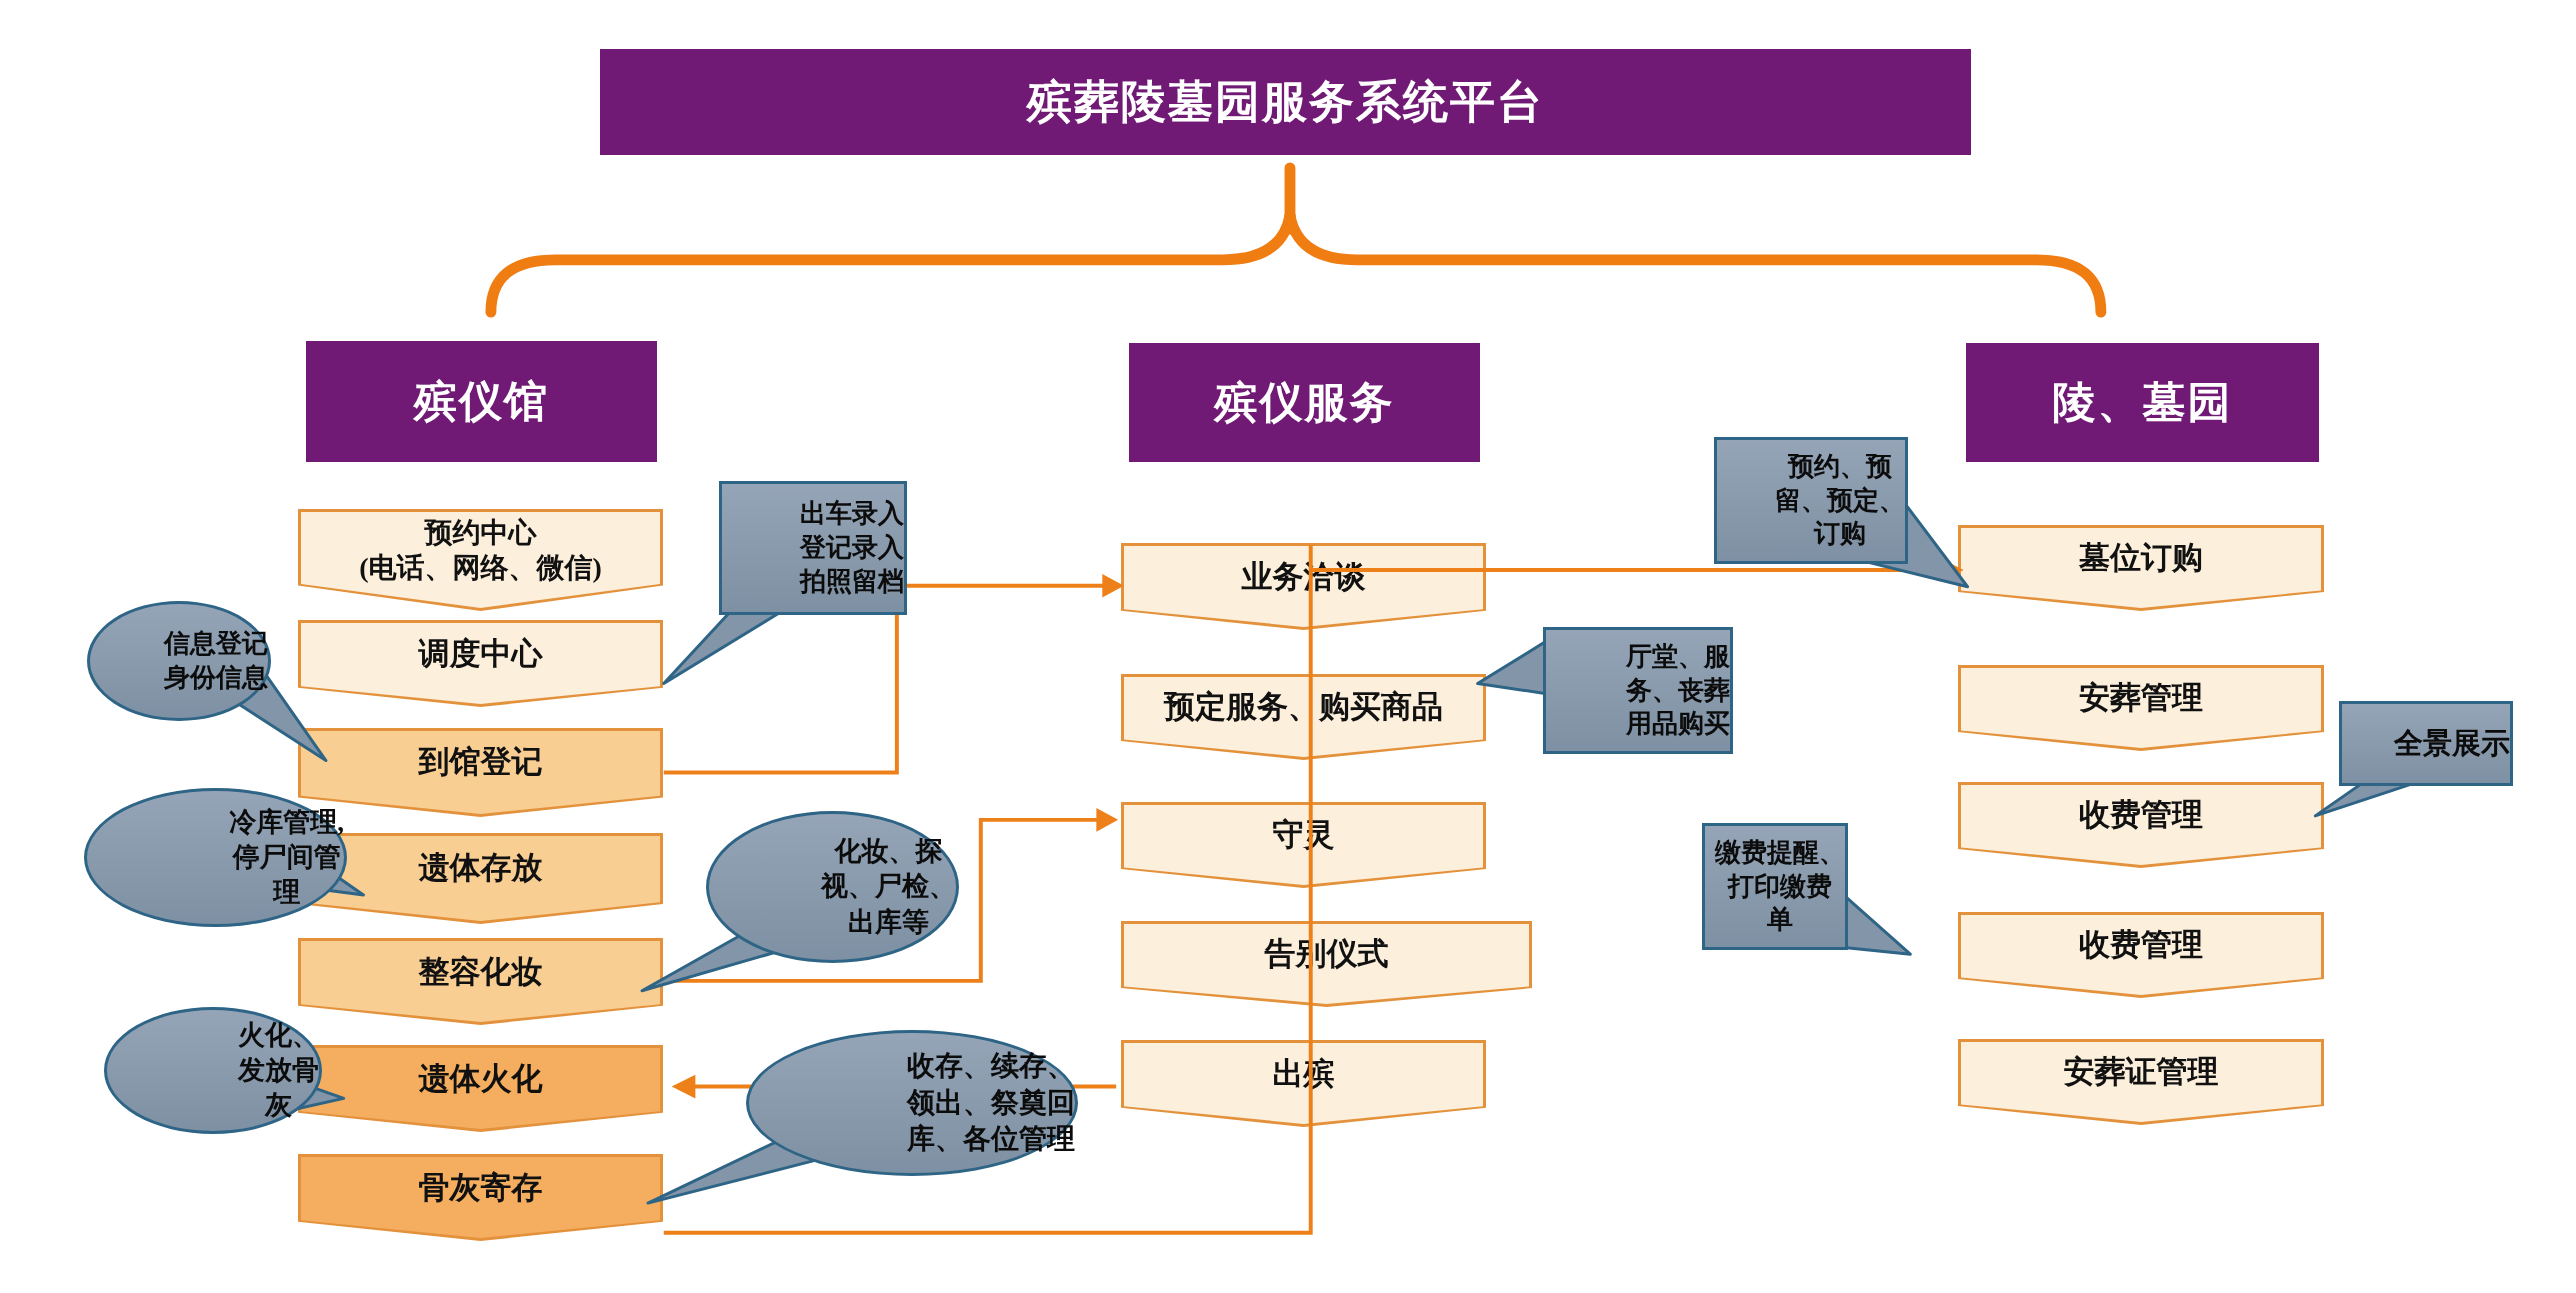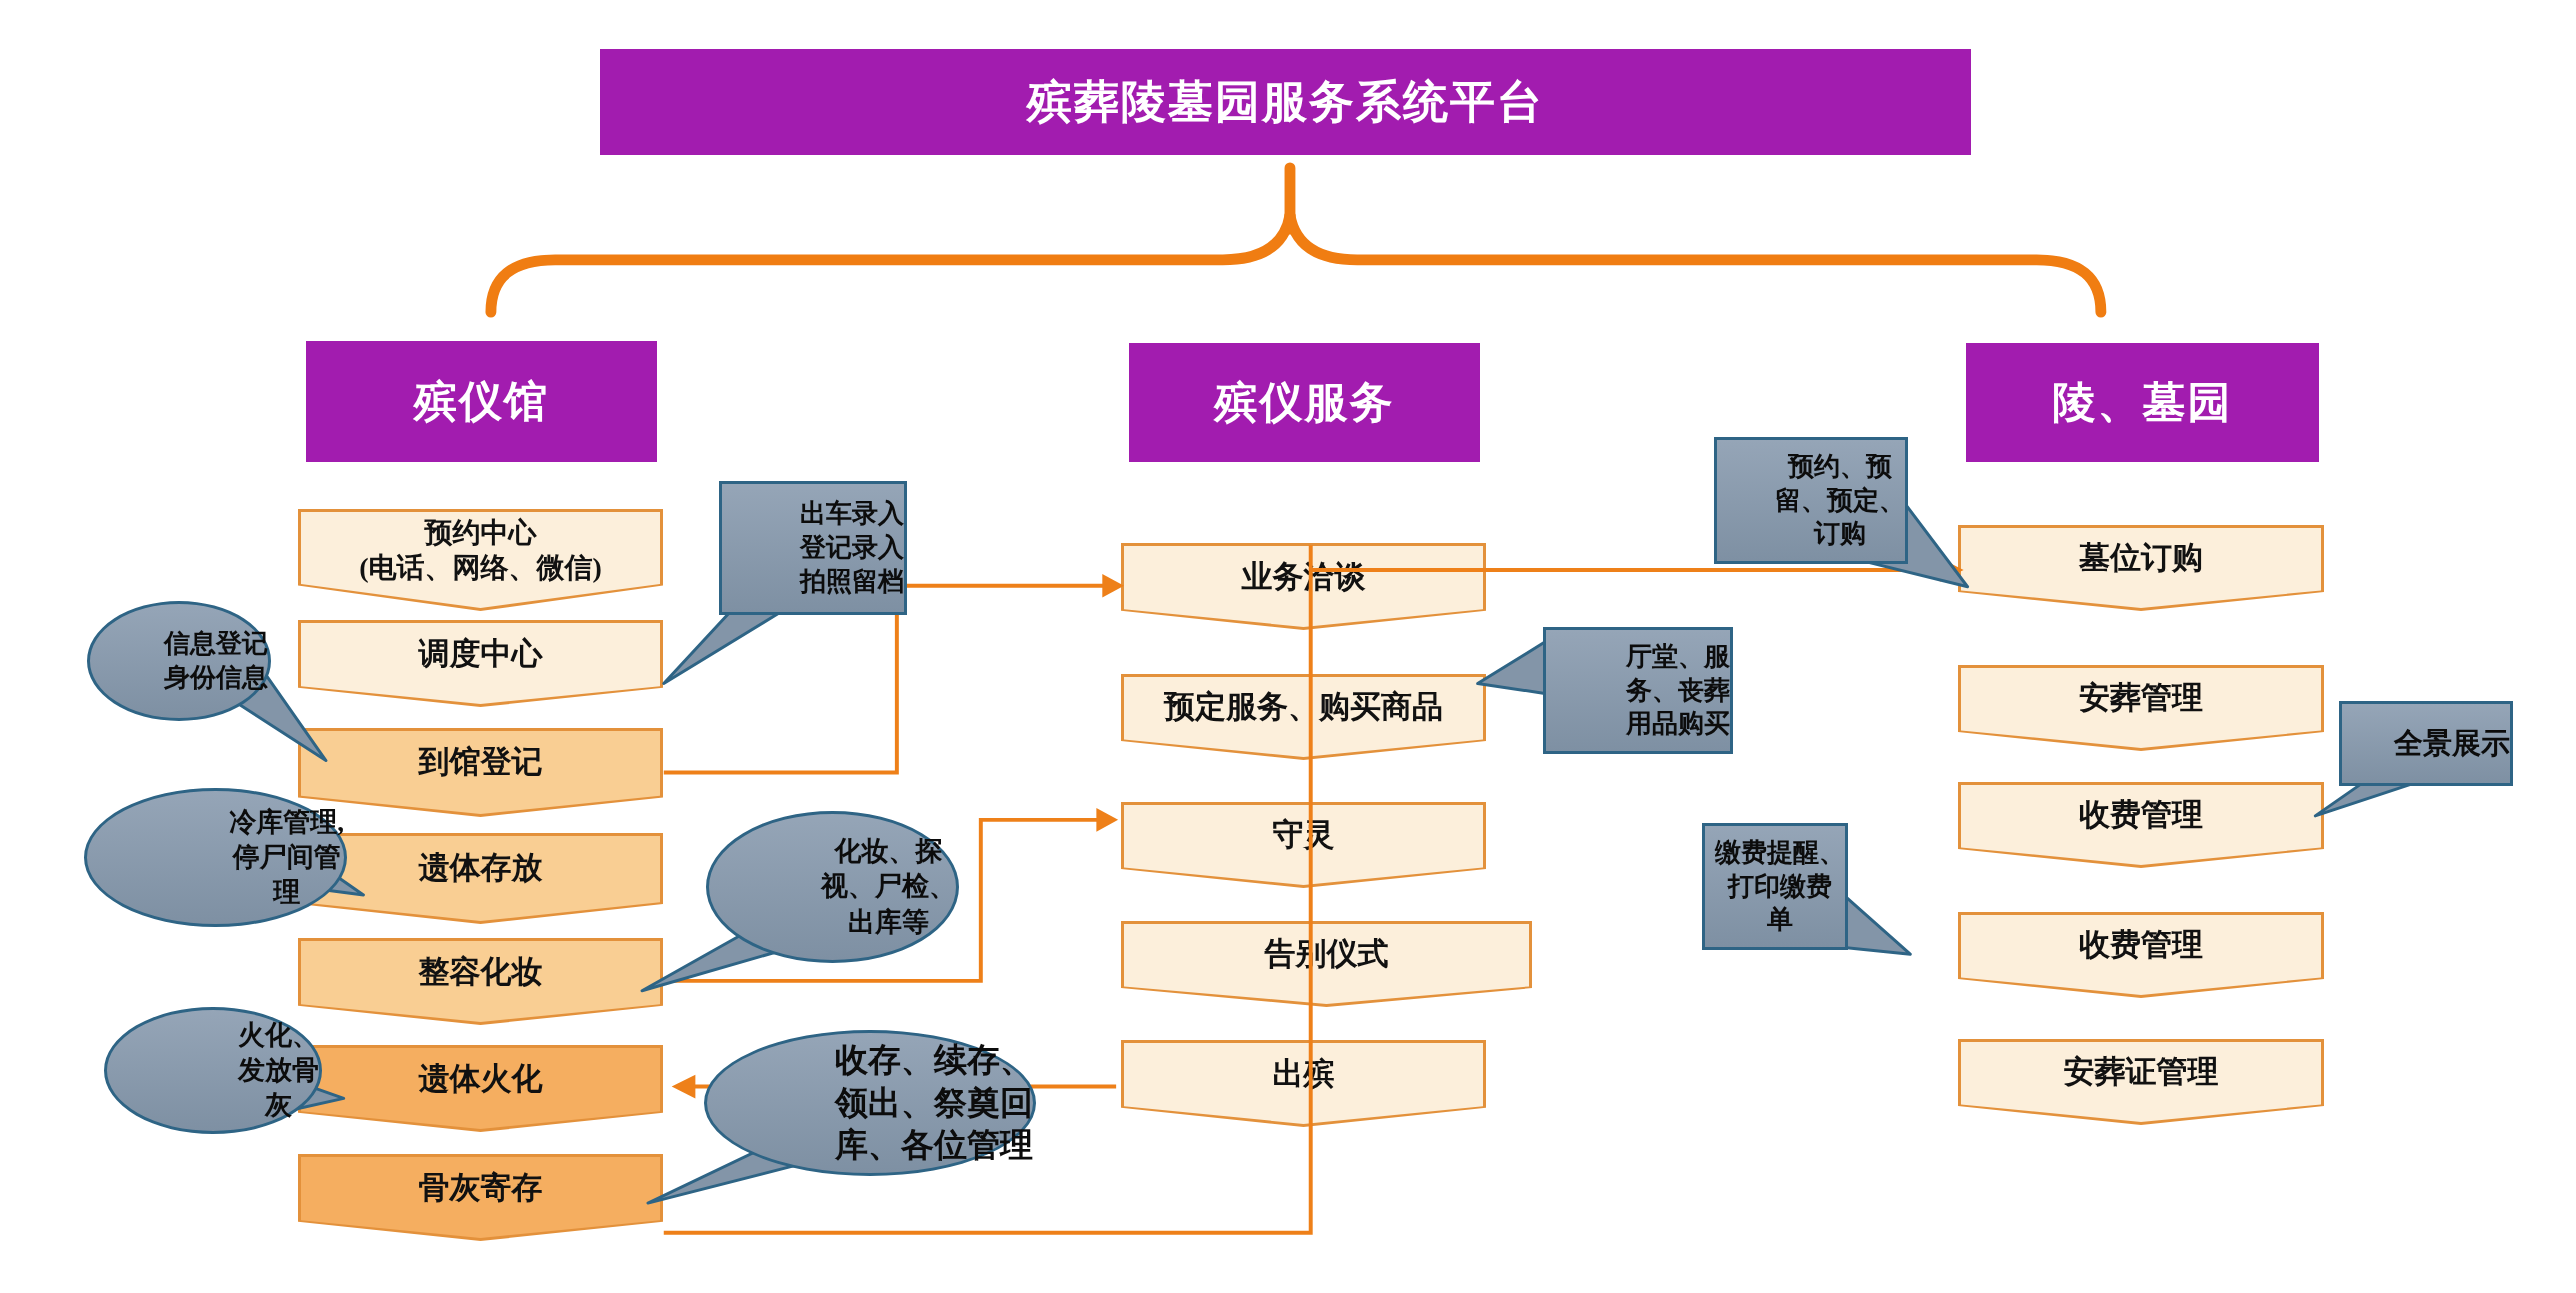--- a/index.html
+++ b/index.html
@@ -1,19 +1,19 @@
 <!DOCTYPE html>
 <html><head>
 <meta charset="utf-8">
 <style>
   html,body{margin:0;padding:0;background:#ffffff;}
   #stage{position:relative;width:2576px;height:1294px;background:#ffffff;overflow:hidden;
          font-family:"Liberation Sans", sans-serif;}
   
-  .banner{position:absolute;background:#a21caf;color:#ffffff;display:flex;align-items:center;justify-content:center;
+  .banner{position:absolute;background:#701a75;color:#ffffff;display:flex;align-items:center;justify-content:center;
           font-weight:bold;letter-spacing:2px;}
   .banner.title{font-size:45px;}
   .banner.hdr{font-size:43px;}
   
   .chev{position:absolute;}
   .chev .shape{position:absolute;inset:0;background:#E3913B;
         clip-path:polygon(0 0,100% 0,100% 78%,50% 100%,0 78%);}
   .chev .shape-in{position:absolute;inset:3px;background:#FCEFDB;
         clip-path:polygon(0 0,100% 0,100% 78%,50% 100%,0 78%);}
   .chev.tall .shape{clip-path:polygon(0 0,100% 0,100% 75%,50% 100%,0 75%);}
@@ -197,21 +197,21 @@
   <div class="callout ellipse" style="left:104px;top:1007px;width:212px;height:121px;font-size:27px">
     <span>火化、
 发放骨
 灰</span>
   </div>
   <div class="callout ellipse" style="left:706px;top:811px;width:247px;height:146px;font-size:27px">
     <span>化妆、探
 视、尸检、
 出库等</span>
   </div>
-  <div class="callout ellipse" style="left:704px;top:1030px;width:326px;height:140px;font-size:33px">
+  <div class="callout ellipse" style="left:746px;top:1030px;width:326px;height:140px;font-size:28px">
     <span>收存、续存、
 领出、祭奠回
 库、各位管理</span>
   </div>
   <div class="callout" style="left:1714px;top:437px;width:188px;height:121px;font-size:26px">
     <span>预约、预
 留、预定、
 订购</span>
   </div>
   <div class="callout" style="left:1543px;top:627px;width:184px;height:121px;font-size:26px">

